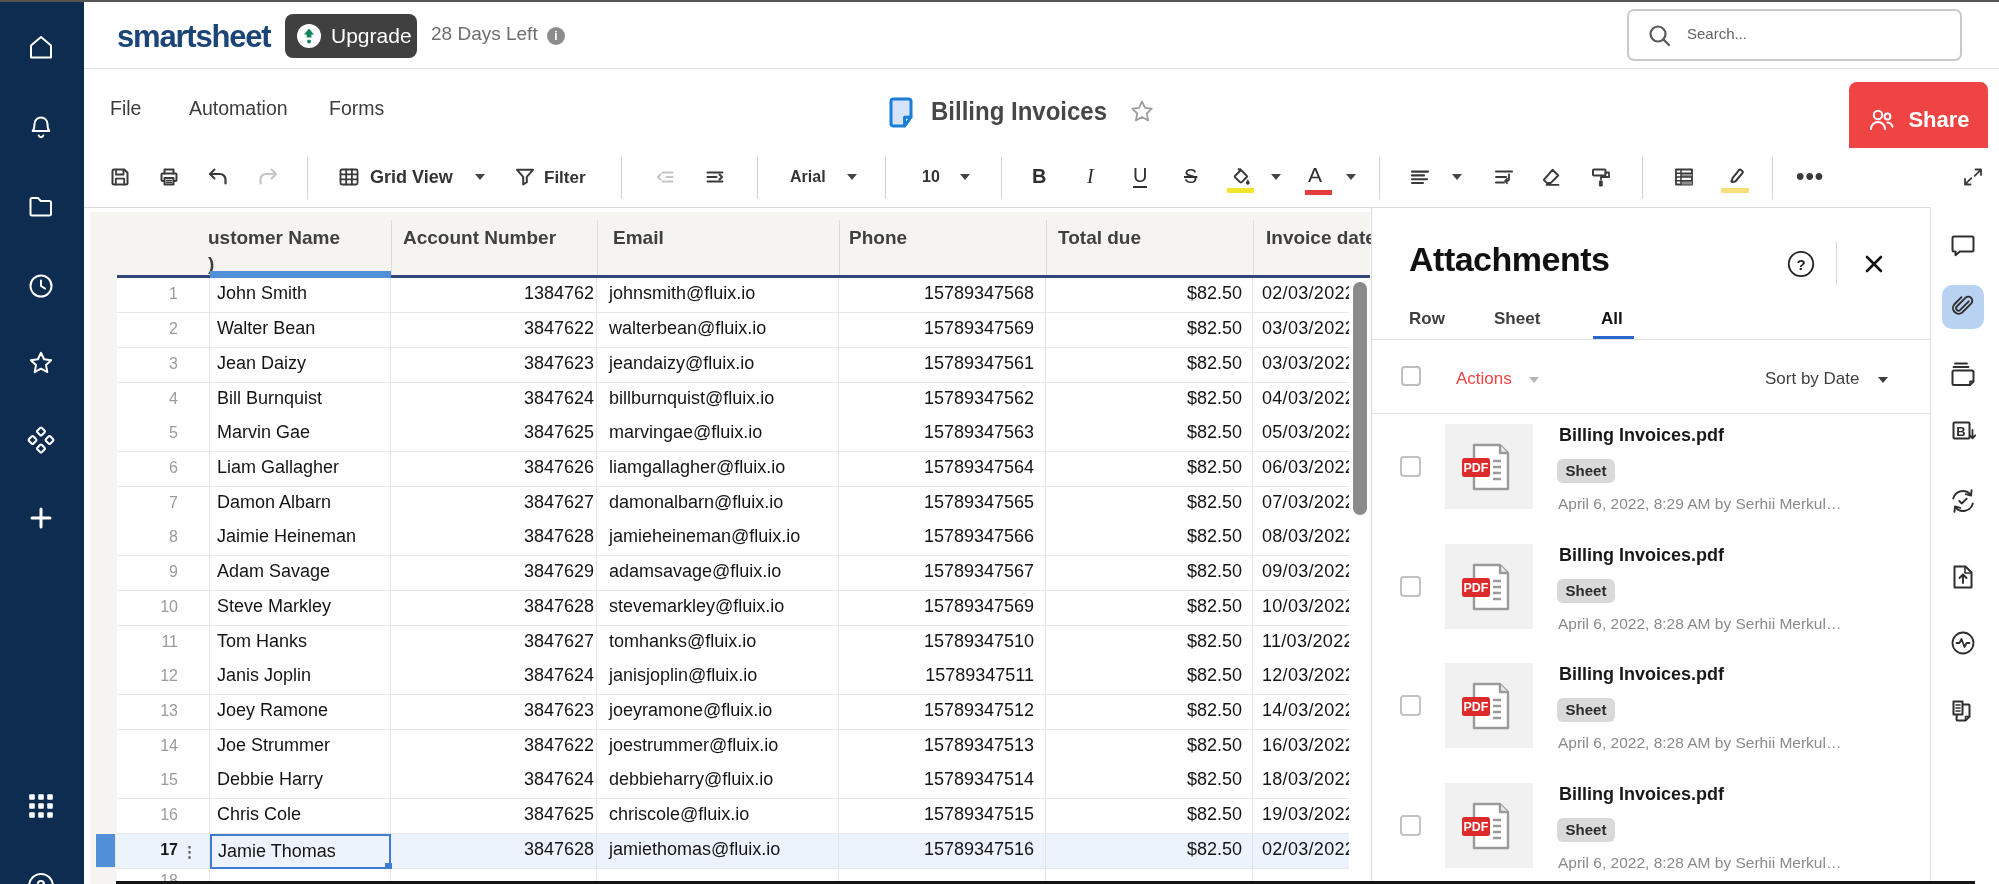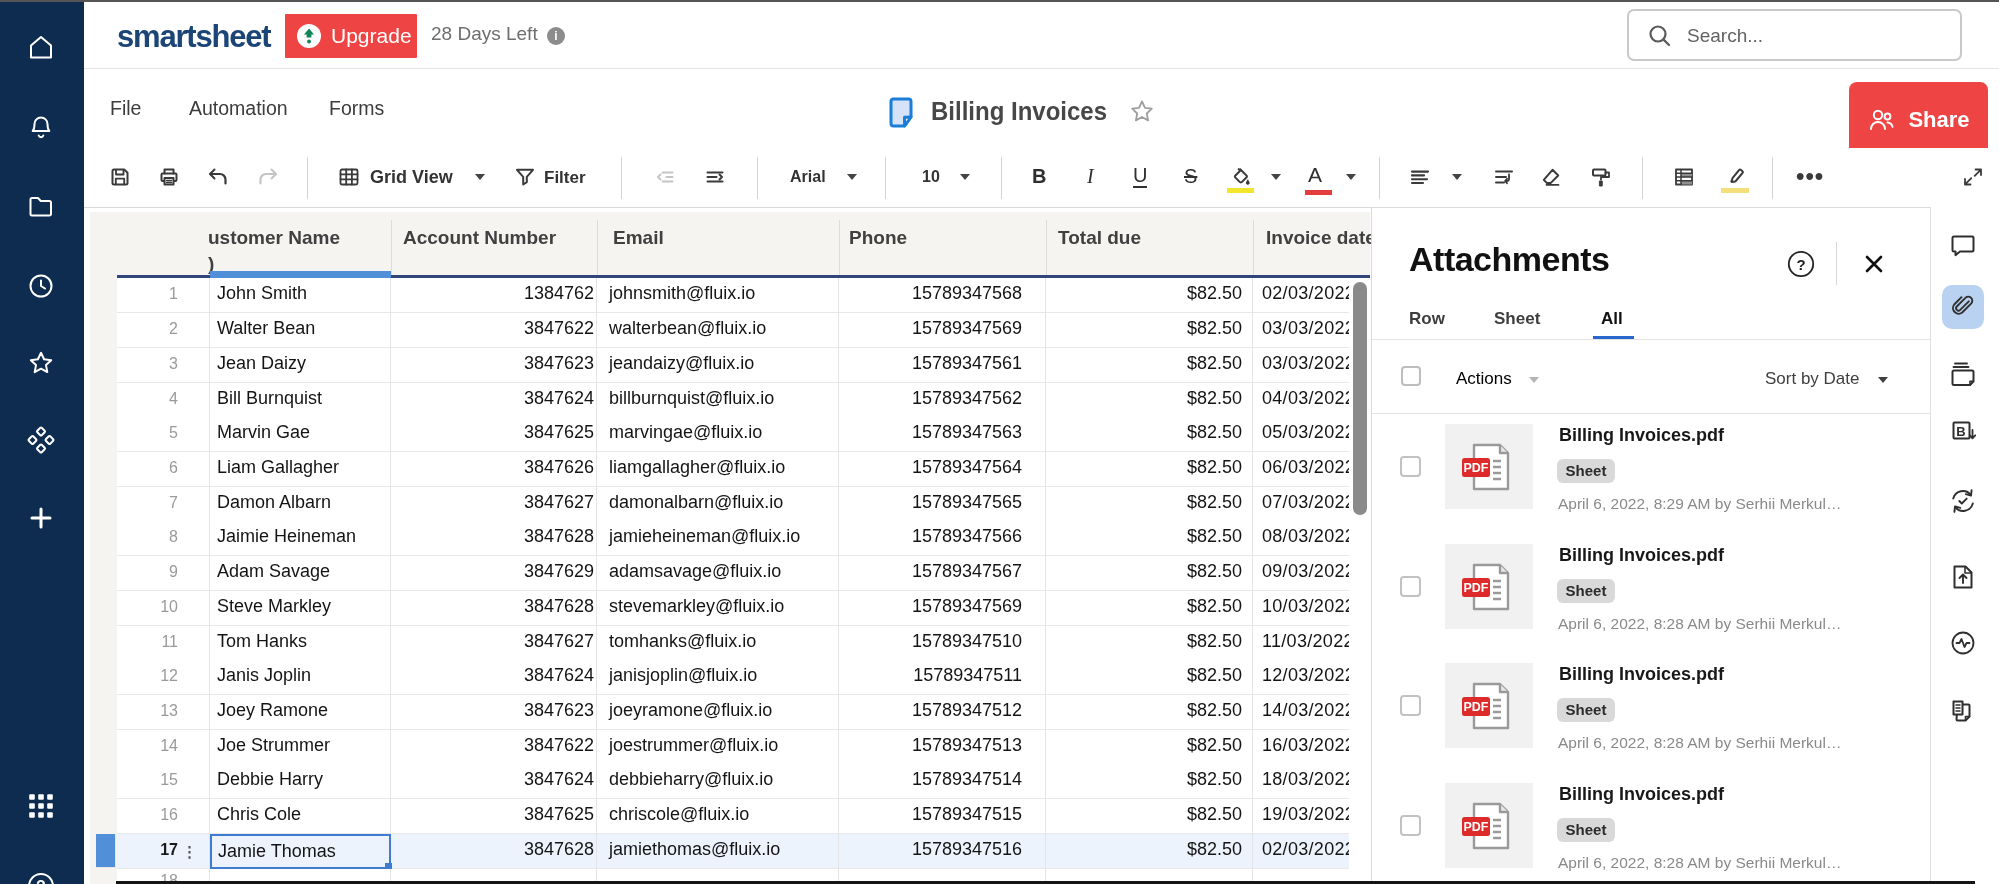--- a/index.html
+++ b/index.html
@@ -11,27 +11,27 @@
 
 #topline { left:0; top:0; width:1999px; height:2px; background:#555; z-index:50; }
 
 
 #sidebar { left:0; top:0; width:84px; height:884px; background:#0E2C50; z-index:40; }
 #sidebar svg { position:absolute; left:26px; }
 
 
 #topbar { left:84px; top:0; width:1915px; height:69px; background:#fff; border-bottom:1px solid #e3e3e3;padding-left:37px; }
 #logo { position:absolute; left:33px; top:19px; font-size:31px; font-weight:bold; color:#1b4577; letter-spacing:-1.2px; }
-#upgrade { position:absolute; left:201px; top:14px; width:132px; height:44px; background:#ef4444; border-radius:1px; color:#fff; display:flex; align-items:center; }
+#upgrade { position:absolute; left:201px; top:14px; width:132px; height:44px; background:#404040; border-radius:8px; color:#fff; display:flex; align-items:center; }
 #upgrade .circ { width:24px; height:24px; background:#fff; border-radius:50%; margin-left:12px; position:relative; }
 #upgrade .txt { font-size:21px; margin-left:10px; }
 #daysleft { position:absolute; left:347px; top:23px; font-size:19px; color:#6e6e6e; }
 #infoi { position:absolute; left:463px; top:27px; width:18px; height:18px; border-radius:50%; background:#8c8c8c; color:#fff; font-size:12px; font-weight:bold; text-align:center; line-height:18px; }
 #search { position:absolute; left:1543px; top:9px; width:335px; height:52px; border:2px solid #c9c9c9; border-radius:7px; background:#fff; }
-#search .stxt { position:absolute; left:58px; top:14px; font-size:19px; color:#636363; }
+#search .stxt { position:absolute; left:58px; top:14px; font-size:15px; color:#636363; }
 
 
 #titlebar { left:84px; top:70px; width:1915px; height:78px; background:#fff; }
 .menuitem { position:absolute; top:27px; font-size:19.5px; color:#3c3c3c; }
 #shareBtn { position:absolute; left:1765px; top:12px; width:139px; height:75px; background:#ef4444; border-radius:8px; color:#fff; display:flex; align-items:center; justify-content:center; font-size:22px; font-weight:bold; }
 #sheetTitle { position:absolute; left:847px; top:27px; font-size:25px; font-weight:bold; color:#474747; transform:scaleX(0.96); transform-origin:left center; }
 
 
 #toolbar { left:84px; top:148px; width:1915px; height:60px; background:#fff; border-bottom:1px solid #d9d9d9; }
 .tbsep { position:absolute; top:9px; width:1px; height:42px; background:#d2d2d2; }
@@ -45,21 +45,21 @@
 .hcell { position:absolute; top:15px; font-size:19px; font-weight:bold; color:#404040; white-space:nowrap; }
 .hsep { position:absolute; top:8px; width:1px; height:58px; background:#dcdcdc; }
 #headnavy { position:absolute; left:33px; top:67px; width:1253px; height:3px; background:#31457A; }
 #headblue { position:absolute; left:126px; top:63px; width:181px; height:7px; background:#5190D9; }
 .grow { position:absolute; left:33px; width:1232px; height:35px; background:#fff; display:flex; }
 .grow > div { border-right:1px solid #e4e4e4; border-bottom:1px solid #e8e8e8; font-size:18px; color:#141414; padding-top:5px; white-space:nowrap; overflow:hidden; }
 .c0 { width:93px; text-align:right; padding-right:31px; color:#9a9a9a !important; font-size:16px !important; padding-top:7px !important; }
 .c1 { width:181px; padding-left:7px; }
 .c2 { width:206px; text-align:right; padding-right:2px; }
 .c3 { width:242px; padding-left:12px; }
-.c4 { width:207px; text-align:right; padding-right:23px; }
+.c4 { width:207px; text-align:right; padding-right:11px; }
 .c5 { width:207px; text-align:right; padding-right:10px; }
 .c6 { width:96px; padding-left:9px; border-right:none !important; letter-spacing:0.3px; }
 
 
 #vscroll { position:absolute; left:1265px; top:70px; width:22px; height:606px; background:#fff; }
 #vthumb { position:absolute; left:1269px; top:74px; width:14px; height:233px; background:#8a8a8a; border-radius:7px; }
 
 
 #panel { left:1371px; top:207px; width:559px; height:677px; background:#fff; border-left:1px solid #d9d9d9; border-top:1px solid #dcdcdc; }
 
@@ -405,21 +405,21 @@
 <div class="abs" style="left:464px;top:34px;width:1px;height:43px;background:#d6d6d6;"></div>
 <svg class="abs" style="left:492px;top:46px;" width="20" height="20" viewBox="0 0 20 20" stroke="#111" stroke-width="2.6" stroke-linecap="round">
         <path d="M3 3l14 14M17 3L3 17"></path>
       </svg>
 <div class="abs" style="left:37px;top:101px;font-size:17px;font-weight:bold;color:#3e3e3e;">Row</div>
 <div class="abs" style="left:122px;top:101px;font-size:17px;font-weight:bold;color:#3e3e3e;">Sheet</div>
 <div class="abs" style="left:229px;top:101px;font-size:17px;font-weight:bold;color:#111;">All</div>
 <div class="abs" style="left:221px;top:128px;width:41px;height:3px;background:#2867CC;"></div>
 <div class="abs" style="left:0;top:131px;width:559px;height:1px;background:#e2e2e2;"></div>
 <div class="abs" style="left:29px;top:158px;width:20px;height:20px;border:2px solid #bdbdbd;border-radius:4px;"></div>
-<div class="abs" style="left:84px;top:161px;font-size:17px;color:#000000;">Actions</div>
+<div class="abs" style="left:84px;top:161px;font-size:17px;color:#ef4444;">Actions</div>
 <div class="abs" style="left:157px;top:169px;width:0;height:0;border-left:5px solid transparent;border-right:5px solid transparent;border-top:6px solid #b5b5b5;"></div>
 <div class="abs" style="left:393px;top:161px;font-size:17px;color:#3f3f3f;">Sort by Date</div>
 <div class="abs" style="left:506px;top:169px;width:0;height:0;border-left:5px solid transparent;border-right:5px solid transparent;border-top:6px solid #3f3f3f;"></div>
 <div class="abs" style="left:0;top:205px;width:559px;height:1px;background:#e2e2e2;"></div>
 <div class="abs" style="left:28px;top:248px;width:21px;height:21px;border:2px solid #c2c2c2;border-radius:4px;"></div>
 <div class="abs" style="left:73px;top:216px;width:88px;height:85px;background:#f1f1f1;">
         <svg class="abs" style="left:15px;top:15px;" width="58" height="56" viewBox="0 0 58 56">
           <path d="M14 6h26l8 8v36H14z" fill="#fff" stroke="#9a9a9a" stroke-width="2.4" stroke-linejoin="round"></path>
           <path d="M40 6v8h8" fill="#e9e9e9" stroke="#9a9a9a" stroke-width="2.4" stroke-linejoin="round"></path>
           <path d="M33 22h8M33 28h8M33 34h8M33 40h8" stroke="#9a9a9a" stroke-width="2.4"></path>

